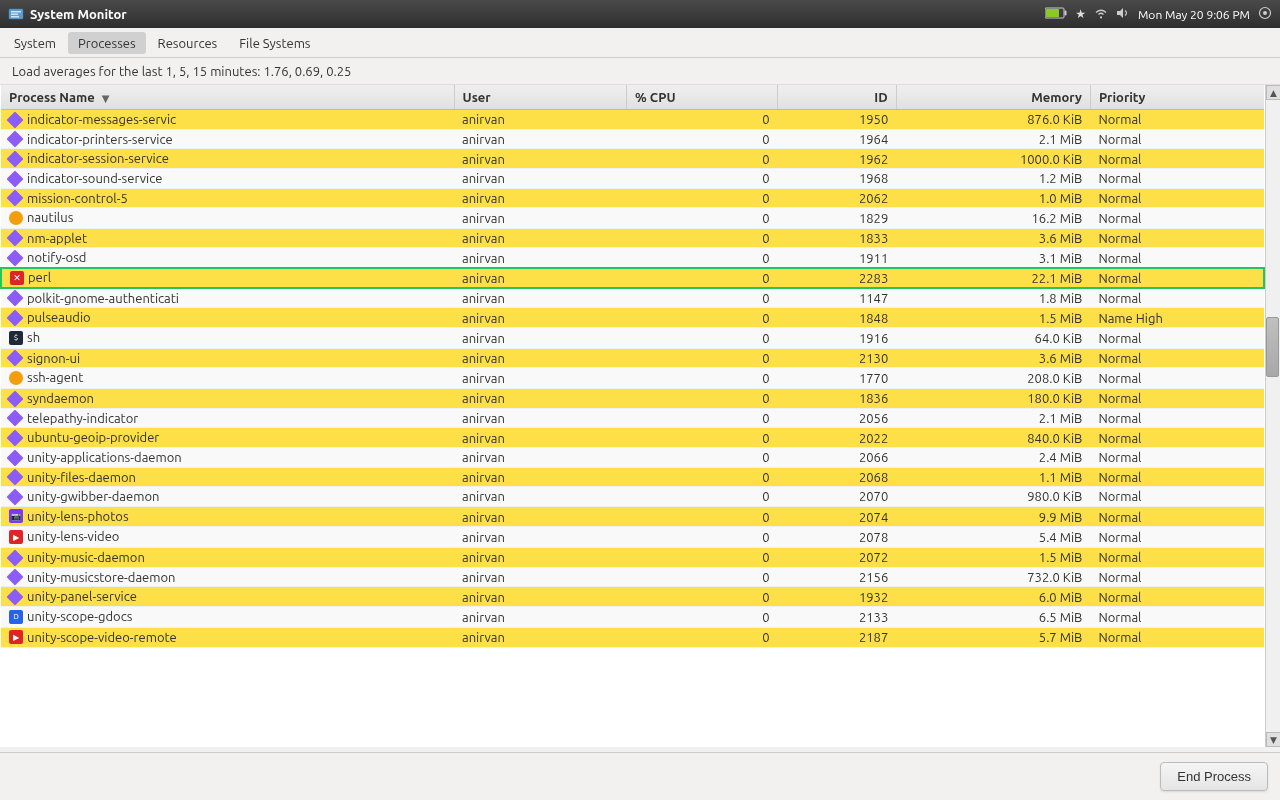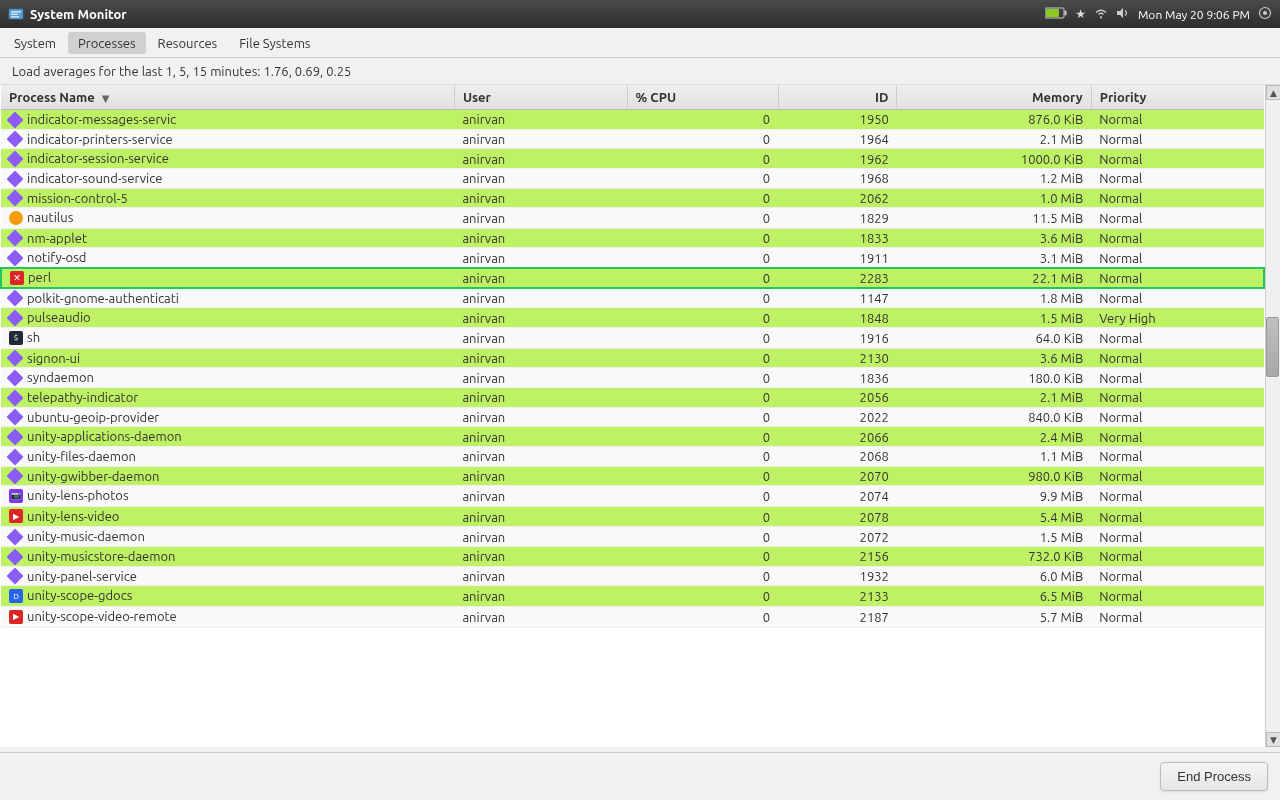--- a/index.html
+++ b/index.html
@@ -144,21 +144,21 @@
     }
     .process-table thead th:last-child {
       border-right: none;
     }
     .process-table thead th .sort-indicator {
       margin-left: 4px;
       font-size: 10px;
       color: #666;
     }
     .process-table tbody tr {
-      background: #bef264;
+      background: #fde047;
       border-bottom: 1px solid #f0f0f0;
     }
     .process-table tbody tr:nth-child(even) {
       background: #f9f9f9;
     }
     .process-table tbody td {
       padding: 2px 8px;
       color: #333;
       white-space: nowrap;
       overflow: hidden;
@@ -339,21 +339,21 @@
     <td class="num" style="">0</td>
     <td class="num" style="">2062</td>
     <td class="num" style="">1.0 MiB</td>
     <td style="">Normal</td>
   </tr>
             <tr>
     <td class="name-cell" style=""><span style="display:inline-flex;align-items:center;justify-content:center;width:14px;height:14px;background:#f59e0b;border-radius:50%;margin-right:4px;vertical-align:middle;position:relative;top:-1px;"></span><span>nautilus</span></td>
     <td style="">anirvan</td>
     <td class="num" style="">0</td>
     <td class="num" style="">1829</td>
-    <td class="num" style="">11.5 MiB</td>
+    <td class="num" style="">16.2 MiB</td>
     <td style="">Normal</td>
   </tr>
             <tr>
     <td class="name-cell" style=""><span style="display:inline-block;width:12px;height:12px;background:#8b5cf6;transform:rotate(45deg);margin-right:6px;vertical-align:middle;position:relative;top:-1px;border-radius:1px;"></span><span>nm-applet</span></td>
     <td style="">anirvan</td>
     <td class="num" style="">0</td>
     <td class="num" style="">1833</td>
     <td class="num" style="">3.6 MiB</td>
     <td style="">Normal</td>
   </tr>
@@ -380,36 +380,44 @@
     <td class="num" style="">1147</td>
     <td class="num" style="">1.8 MiB</td>
     <td style="">Normal</td>
   </tr>
             <tr>
     <td class="name-cell" style=""><span style="display:inline-block;width:12px;height:12px;background:#8b5cf6;transform:rotate(45deg);margin-right:6px;vertical-align:middle;position:relative;top:-1px;border-radius:1px;"></span><span>pulseaudio</span></td>
     <td style="">anirvan</td>
     <td class="num" style="">0</td>
     <td class="num" style="">1848</td>
     <td class="num" style="">1.5 MiB</td>
-    <td style="">Very High</td>
+    <td style="">Name High</td>
   </tr>
             <tr>
     <td class="name-cell" style=""><span style="display:inline-flex;align-items:center;justify-content:center;width:14px;height:14px;background:#1f2937;color:#fff;font-size:8px;border-radius:2px;margin-right:4px;vertical-align:middle;position:relative;top:-1px;">$</span><span>sh</span></td>
     <td style="">anirvan</td>
     <td class="num" style="">0</td>
     <td class="num" style="">1916</td>
     <td class="num" style="">64.0 KiB</td>
     <td style="">Normal</td>
   </tr>
             <tr>
     <td class="name-cell" style=""><span style="display:inline-block;width:12px;height:12px;background:#8b5cf6;transform:rotate(45deg);margin-right:6px;vertical-align:middle;position:relative;top:-1px;border-radius:1px;"></span><span>signon-ui</span></td>
     <td style="">anirvan</td>
     <td class="num" style="">0</td>
     <td class="num" style="">2130</td>
     <td class="num" style="">3.6 MiB</td>
+    <td style="">Normal</td>
+  </tr>
+            <tr>
+    <td class="name-cell" style=""><span style="display:inline-block;width:14px;height:14px;background:#f59e0b;border-radius:50%;margin-right:4px;vertical-align:middle;position:relative;top:-1px;"></span><span>ssh-agent</span></td>
+    <td style="">anirvan</td>
+    <td class="num" style="">0</td>
+    <td class="num" style="">1770</td>
+    <td class="num" style="">208.0 KiB</td>
     <td style="">Normal</td>
   </tr>
             <tr>
     <td class="name-cell" style=""><span style="display:inline-block;width:12px;height:12px;background:#8b5cf6;transform:rotate(45deg);margin-right:6px;vertical-align:middle;position:relative;top:-1px;border-radius:1px;"></span><span>syndaemon</span></td>
     <td style="">anirvan</td>
     <td class="num" style="">0</td>
     <td class="num" style="">1836</td>
     <td class="num" style="">180.0 KiB</td>
     <td style="">Normal</td>
   </tr>

